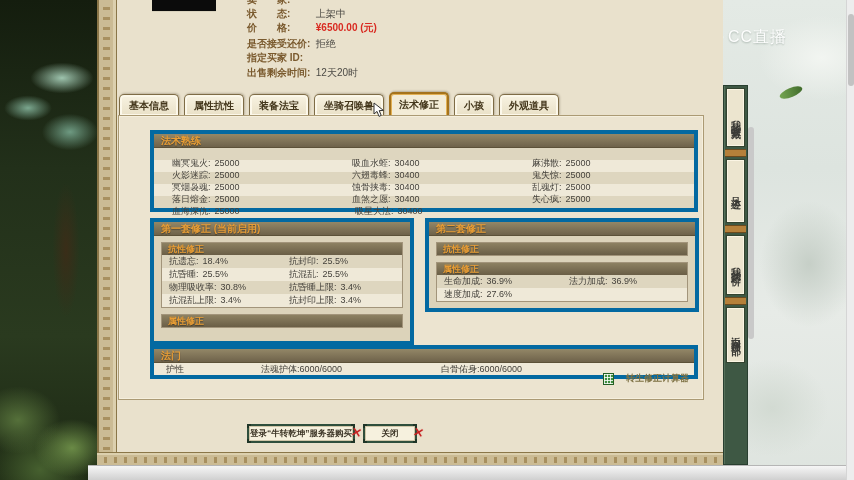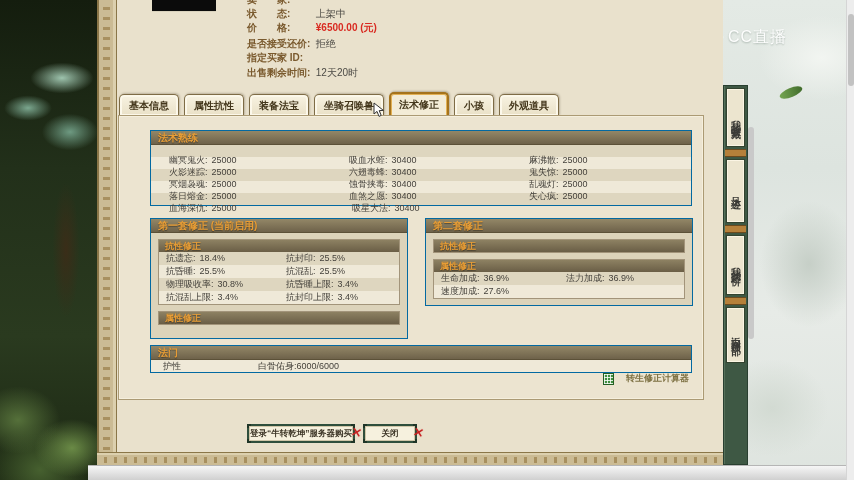--- a/index.html
+++ b/index.html
@@ -59,21 +59,21 @@
     background:linear-gradient(#f8f3e2,#e9e0c6);border:1px solid #7e6c46;border-bottom:none;
     border-radius:5px 5px 0 0;box-shadow:inset 0 0 0 2px #fcf8ea,1px -1px 2px rgba(60,45,20,.25);
     cursor:pointer;white-space:nowrap;}
   .tab.active{border:2px solid #a5731c;border-bottom:none;padding:4px 8px 4px;
     box-shadow:inset 0 0 0 1px #e2b054,1px -1px 2px rgba(60,45,20,.3);background:#f3ecd7;}
   .cursor-icn{position:absolute;left:276px;top:102px;z-index:30;}
 
   
   .mainbox{position:absolute;left:21px;top:115px;width:584px;height:283px;background:#ece4d0;
     border:1px solid #ab9a74;box-shadow:inset 0 0 0 1px #f5efdd;}
-  .panel{position:absolute;border:1px solid #0369a1;background:#e7dfc9;}
+  .panel{position:absolute;border:4px solid #0369a1;background:#e7dfc9;}
   .phead{height:13px;line-height:13px;padding-left:7px;font-size:10px;font-weight:bold;color:#e89d35;
     background:linear-gradient(#938767,#6e624a);border-bottom:1px solid #5c5138;
     text-shadow:0 1px 1px rgba(0,0,0,.4);}
   .subpanel{border:1px solid #a2947a;background:#ebe4cf;margin:6px 7px;}
   .sphead{height:12px;line-height:12px;padding-left:6px;font-size:9px;font-weight:bold;color:#e89d35;
     background:linear-gradient(#8d8162,#6a5e46);text-shadow:0 1px 1px rgba(0,0,0,.4);}
 
   .srow{display:flex;height:12px;line-height:12px;font-size:9px;color:#45423c;background:#ded6bf;}
   .srow:nth-child(odd){background:#efe9d8;}
   .scell{width:183px;padding-left:18px;white-space:nowrap;box-sizing:border-box;margin-top:9px;}
@@ -264,20 +264,21 @@
             <div class="rcell"><span>速度加成:</span><span class="v">27.6%</span></div>
             <div class="rcell"><span></span><span class="v"></span></div>
           </div>
         </div>
       </div>
 
       <div class="panel" id="famen">
         <div class="phead">法门</div>
         <div class="famen-row">
           <div class="fc1">护性</div>
+          <div class="fc2">法魂护体:6000/6000</div>
           <div class="fc3">白骨佑身:6000/6000</div>
         </div>
       </div>
 
       <div class="calc-link">
         <span class="calc-icn"></span>
         <span>转生修正计算器</span>
       </div>
     </div>
 

